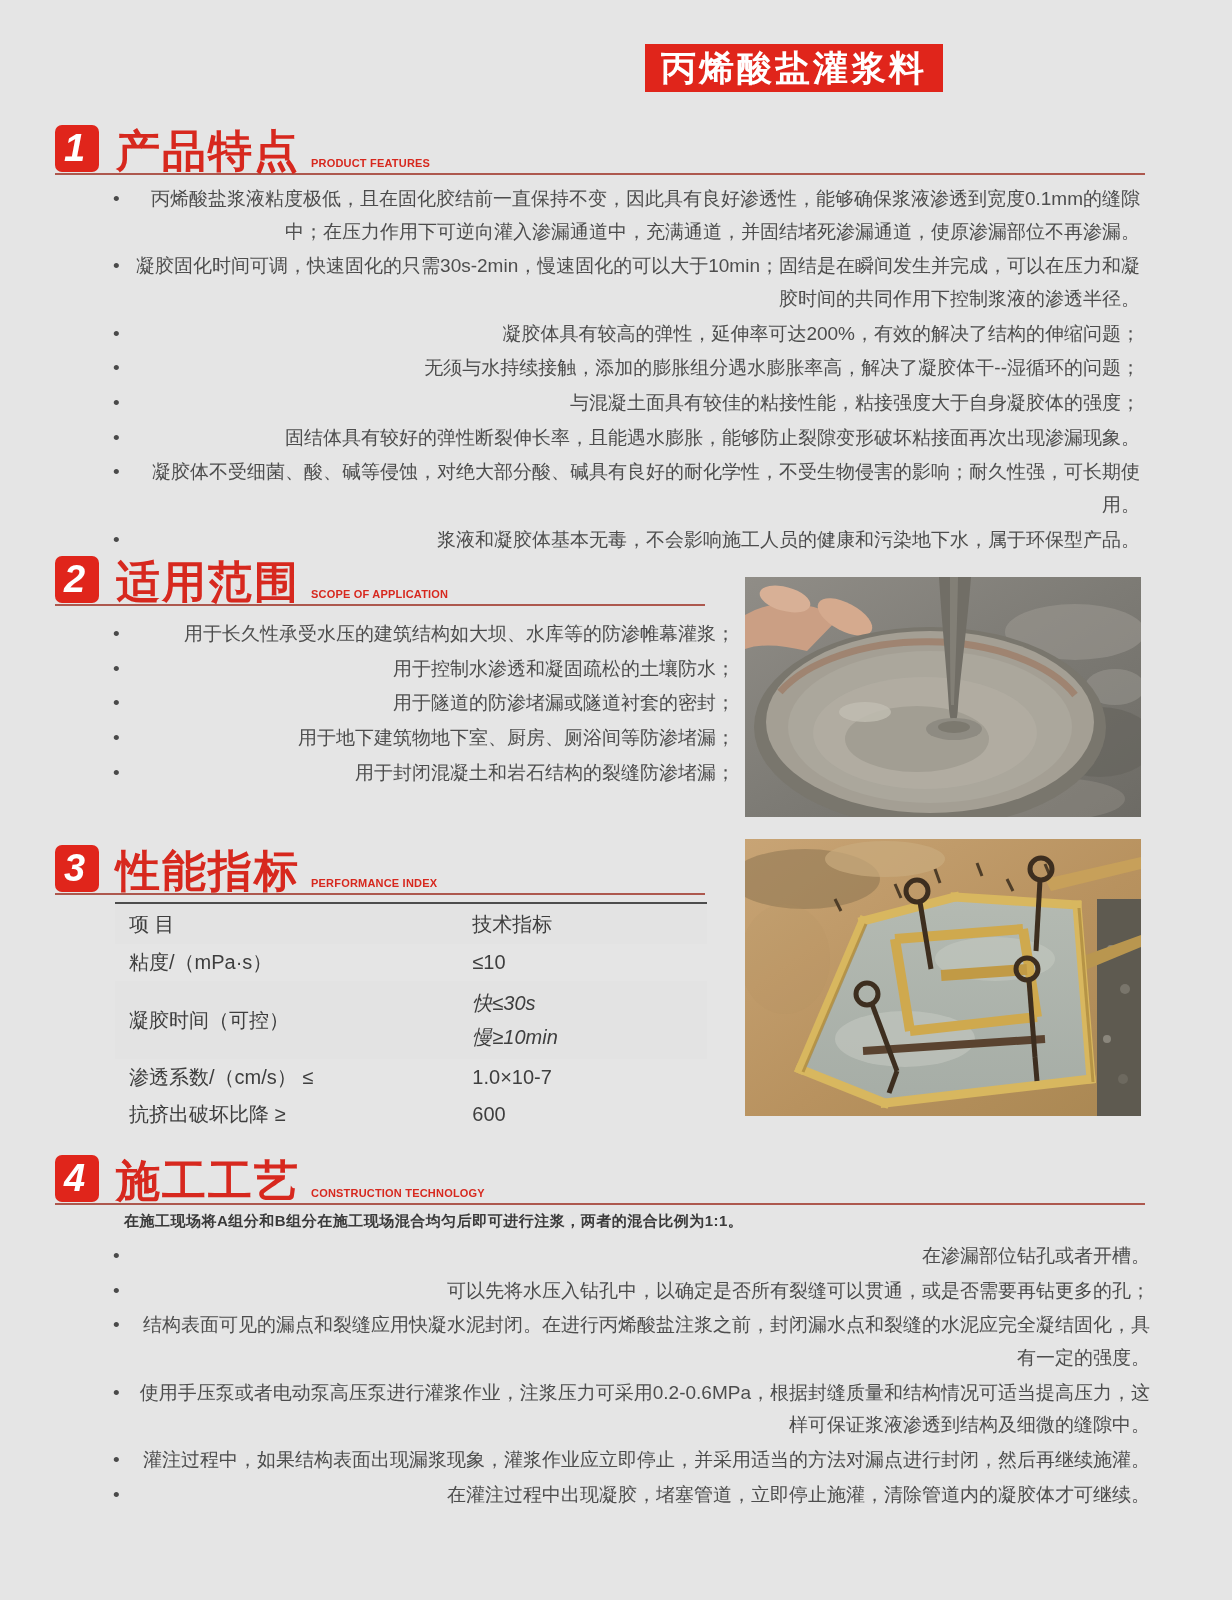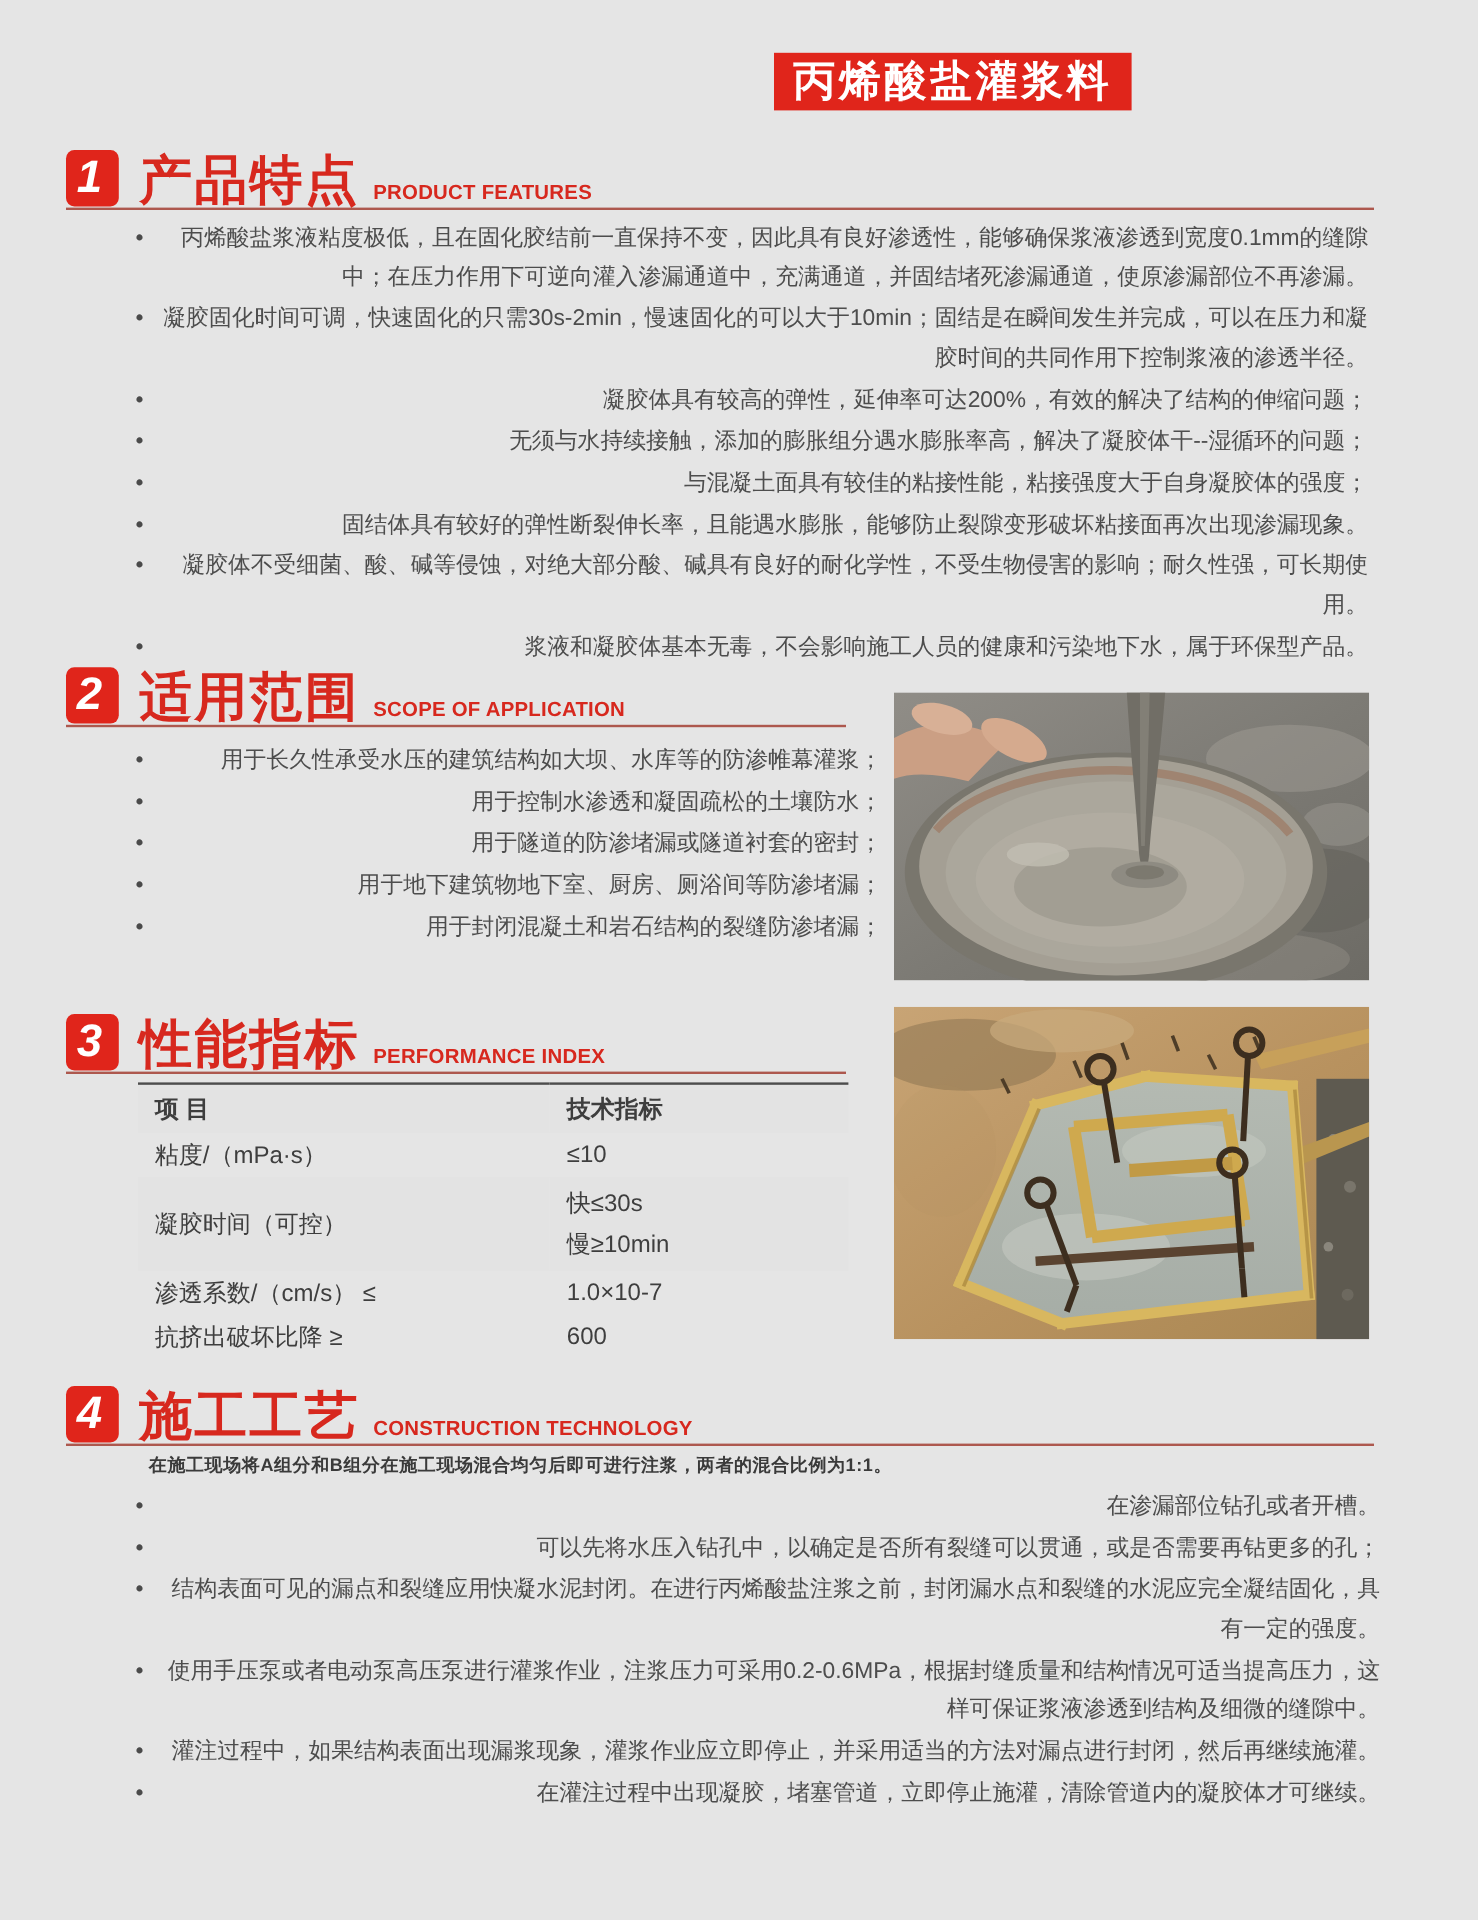--- a/index.html
+++ b/index.html
@@ -30,21 +30,21 @@
     width:44px;height:47px;background:var(--red);border-radius:7px;
     color:#fff;font-size:38px;font-weight:700;font-style:italic;
     display:flex;align-items:center;justify-content:center;
     flex:0 0 auto;padding-right:5px;
   }
   .sec .title{
     color:var(--title-red);font-size:44px;font-weight:700;margin-left:17px;
     letter-spacing:2px;line-height:1;position:relative;top:1px;white-space:nowrap;
   }
   .sec .sub{
-    color:var(--title-red);font-size:17px;font-weight:700;margin-left:11px;
+    color:var(--title-red);font-size:11px;font-weight:700;margin-left:11px;
     line-height:1;margin-bottom:3px;white-space:nowrap;letter-spacing:0.2px;
   }
   .sec1{top:125px;width:1090px;}
   .sec2{top:556px;width:650px;}
   .sec3{top:845px;width:650px;}
   .sec4{top:1155px;width:1090px;}
   
   ul.doc-list{list-style:none;margin:0;padding:0;font-size:19px;color:var(--text);text-align:right;}
   ul.doc-list li{position:relative;padding-left:24px;line-height:1.72;margin-bottom:2px;}
   ul.doc-list li::before{content:"•";position:absolute;left:3px;top:0;color:#4a4a4a;}
@@ -52,24 +52,24 @@
   .scope{position:absolute;left:110px;top:618px;width:625px;font-size:20px;}
   .scope li{margin-bottom:10px;}
   
   .photo{position:absolute;display:block;}
   .photo1{left:745px;top:577px;width:396px;height:240px;}
   .photo2{left:745px;top:839px;width:396px;height:277px;}
   
   .table-wrap{position:absolute;left:115px;top:902px;width:592px;}
   table.perf{width:100%;border-collapse:collapse;font-size:20px;color:#3e3e3e;}
   table.perf th,table.perf td{text-align:left;padding:5px 14px;font-weight:400;vertical-align:middle;}
-  table.perf th{font-weight:700;padding-top:7px;padding-bottom:6px;}
+  table.perf th{font-weight:400;padding-top:7px;padding-bottom:6px;}
   table.perf thead tr{background:var(--stripe);border-top:2px solid #4d4d4d;}
   table.perf tr.stripe{background:var(--stripe);}
-  table.perf td.multi{white-space:pre-line;line-height:1.7;}
+  table.perf td.multi{white-space:pre-line;line-height:1.7;font-style:italic;}
   table.perf col.c1{width:58%;}
   
   .construction{position:absolute;left:110px;top:1212px;width:1040px;}
   .construction .intro{
     font-weight:700;color:#3a3a3a;font-size:15px;margin:0 0 9px 14px;letter-spacing:0.5px;
   }
 </style>
 </head>
 <body>
 

